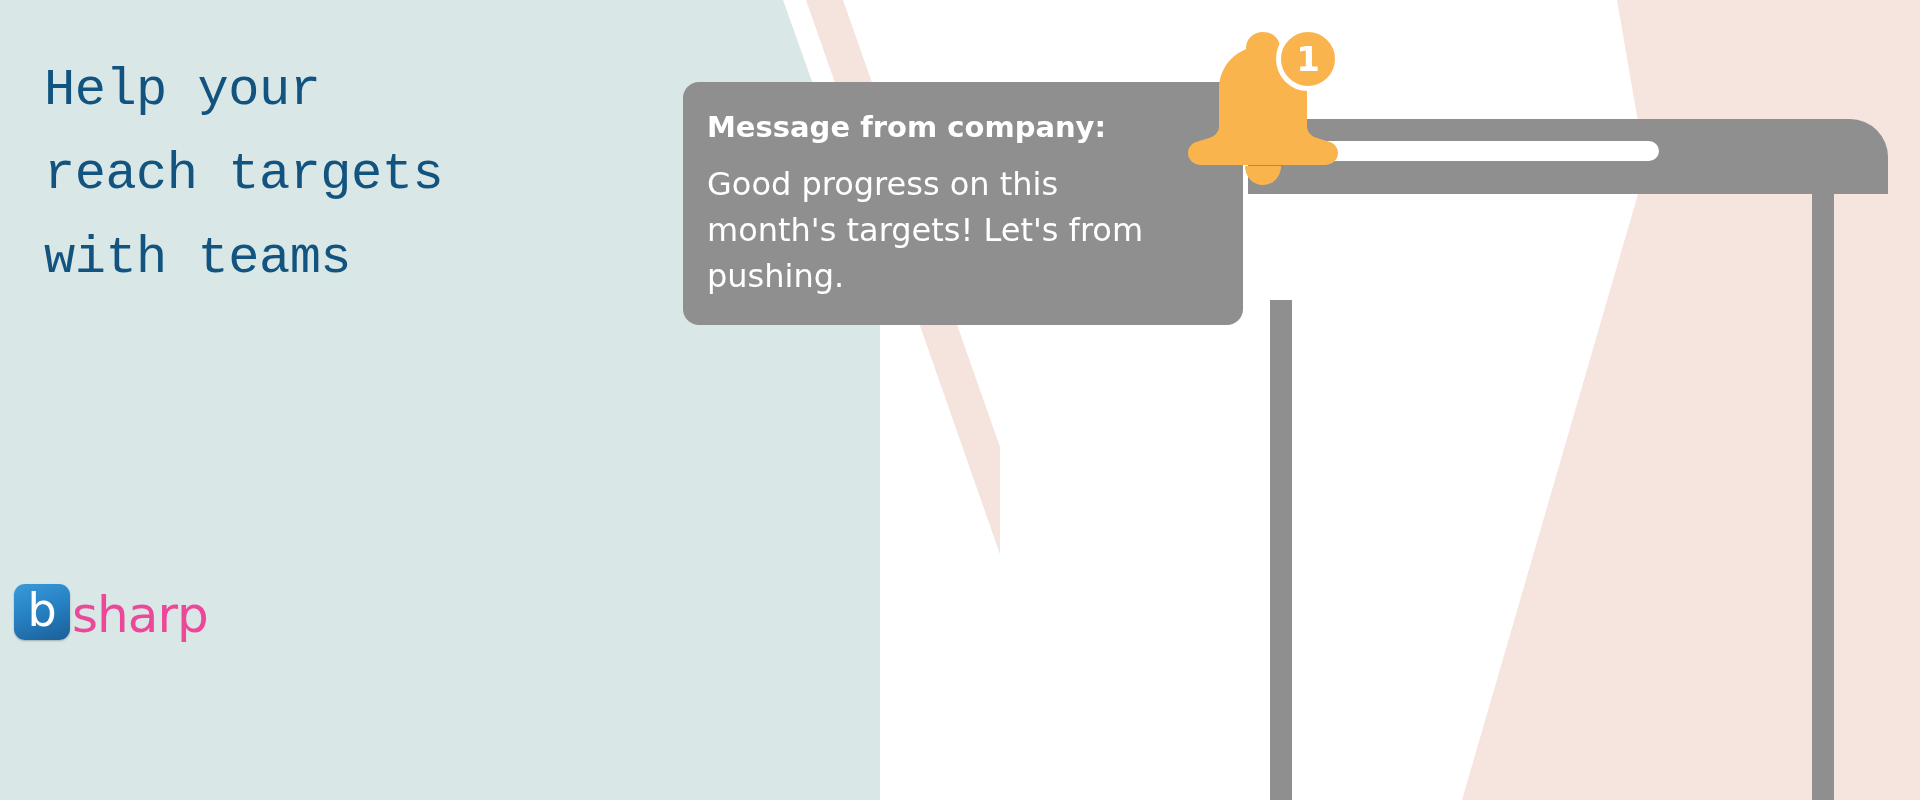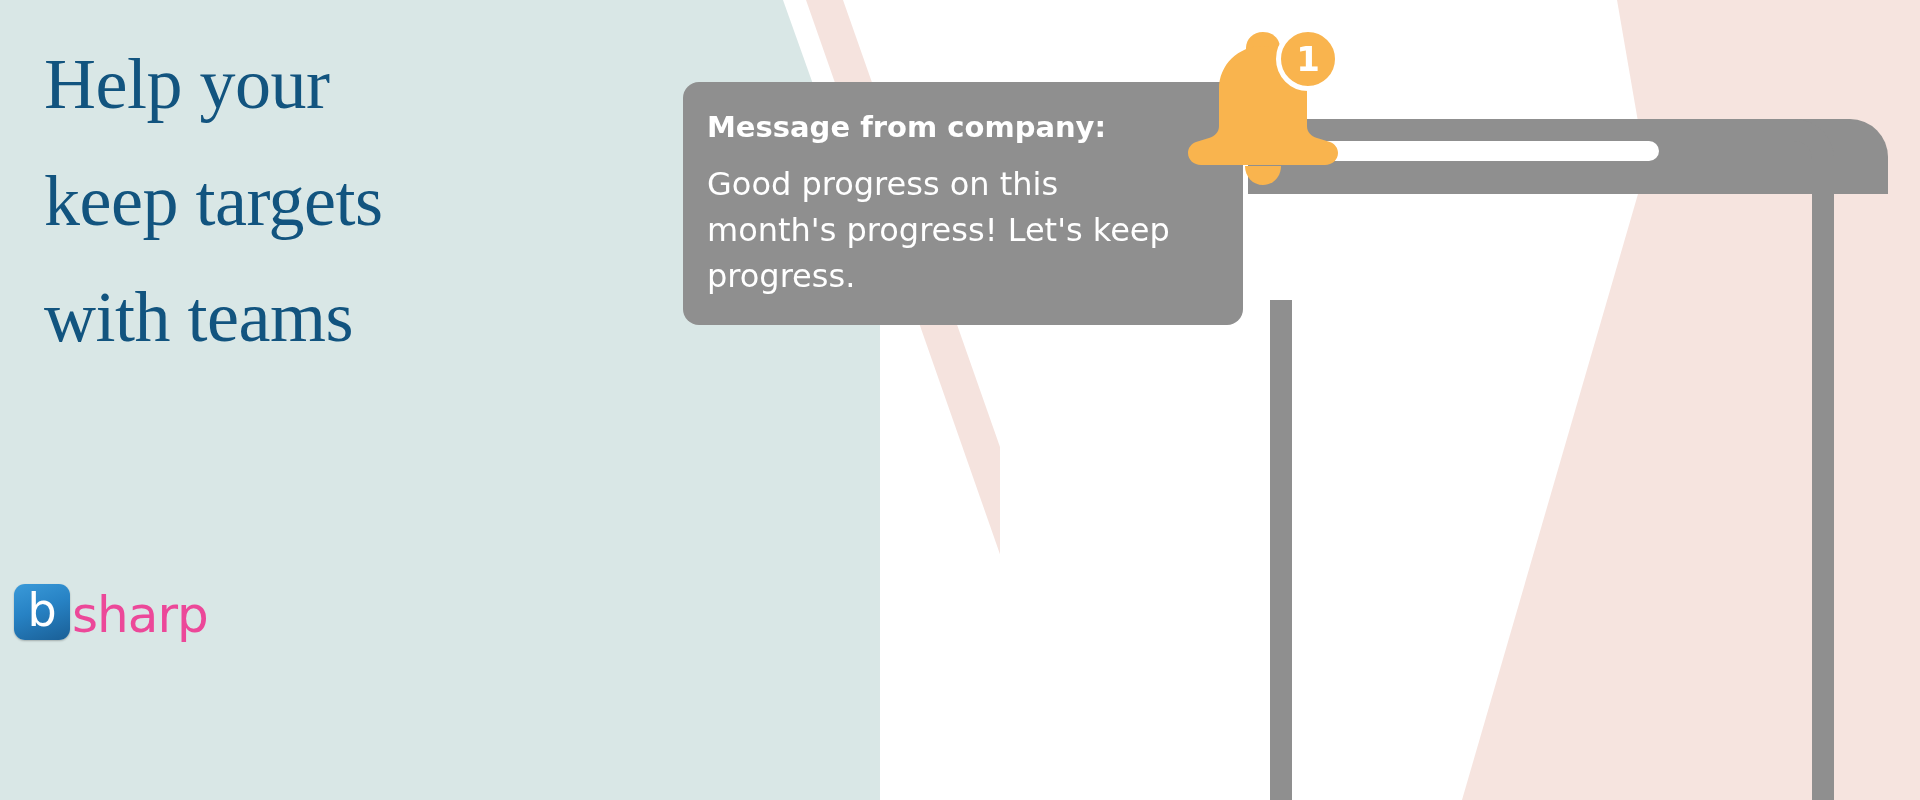--- a/index.html
+++ b/index.html
@@ -88,25 +88,25 @@
     position:absolute;
     left:1296px; top:194px;
     width:516px; height:606px;
     background:#f6e4df;
     clip-path:polygon(342px 0, 516px 0, 516px 606px, 166px 606px);
   }
 
   
   .headline {
     position:absolute;
-    left:44px; top:26px;
+    left:44px; top:49px;
     width:620px;
     color:#12547f;
-    font-family:Liberation Serif, serif;
-    font-size:72px;
+    font-family:Liberation Mono, monospace;
+    font-size:52px;
     font-weight:400;
     line-height:1.62;
     letter-spacing:-0.5px;
   }
   .headline-line { display:block; white-space:nowrap; }
 
   
   .tooltip {
     position:absolute;
     left:683px; top:82px;
@@ -209,30 +209,30 @@
     <div class="frame-under-white"></div>
     <div class="frame-under-pink"></div>
     <div class="frame-right-corner"></div>
     <div class="frame-right-v"></div>
     <div class="frame-notch"></div>
     <div class="frame-stem"></div>
   </div>
 
   <h1 class="headline">
     <span class="headline-line">Help your</span>
-    <span class="headline-line">keep targets</span>
+    <span class="headline-line">reach targets</span>
     <span class="headline-line">with teams</span>
   </h1>
 
   <div class="tooltip">
     <div class="tooltip-title">Message from company:</div>
     <div class="tooltip-body">
       <span>Good progress on this</span><br>
-      <span>month's progress! Let's keep</span><br>
-      <span>progress.</span>
+      <span>month's targets! Let's from</span><br>
+      <span>pushing.</span>
     </div>
   </div>
 
   <div class="bell-wrap">
     <svg class="bell-svg" viewBox="0 0 170 170">
       <path d="M85 16 c10 0 17 7 17 16 v6 h-34 v-6 c0-9 7-16 17-16 z" fill="#f9b44e"></path>
       <path d="M85 30 c-25 0 -44 19 -44 43 v37 c0 6 -4 10 -10 12 l-13 4 c-5 2 -8 6 -8 11 c0 7 6 12 13 12 h124 c7 0 13-5 13-12 c0-5 -3-9 -8-11 l-13-4 c-6-2 -10-6 -10-12 v-37 c0-24 -19-43 -44-43 z" fill="#f9b44e"></path>
       <path d="M67 150 h36 c0 11 -8 19 -18 19 c-10 0 -18-8 -18-19 z" fill="#f9b44e"></path>
     </svg>
     <div class="bell-badge">

